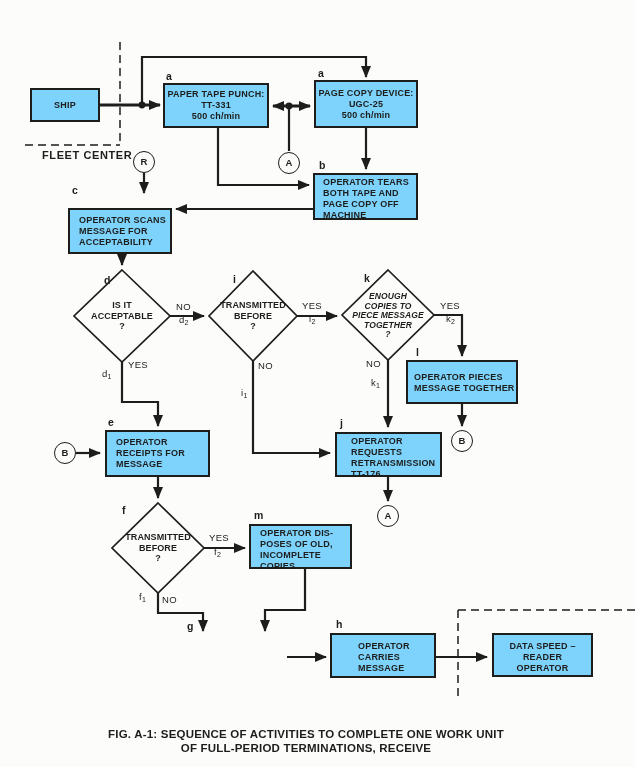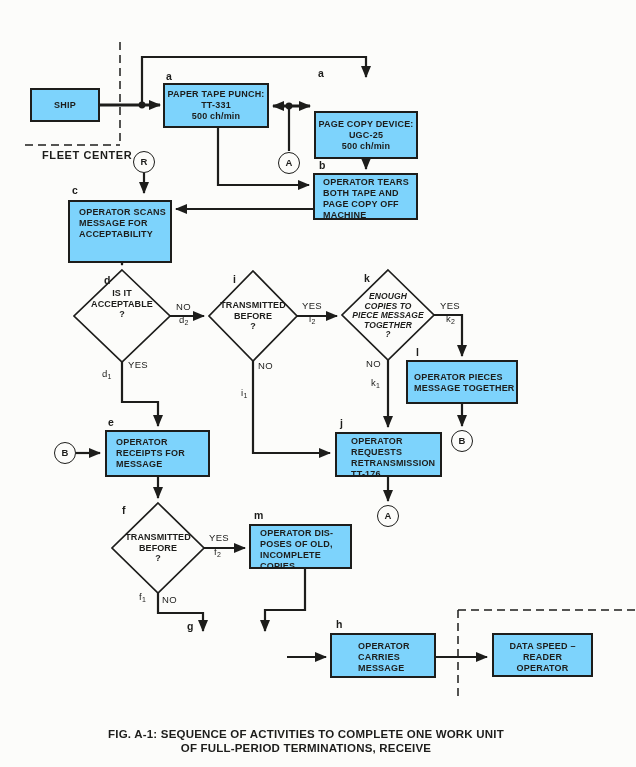--- a/index.html
+++ b/index.html
@@ -92,43 +92,43 @@
   </div>
 
   <div class="tag" style="left:166px;top:70px;">a</div>
   <div class="box center" style="left:163px;top:83px;width:106px;height:45px;padding-top:4px;">
     <div>PAPER TAPE PUNCH:</div>
     <div>TT-331</div>
     <div>500 ch/min</div>
   </div>
 
   <div class="tag" style="left:318px;top:67px;">a</div>
-  <div class="box center" style="left:314px;top:80px;width:104px;height:48px;padding-top:6px;margin-top:31px;">
+  <div class="box center" style="left:314px;top:80px;width:104px;height:48px;padding-top:6px;">
     <div>PAGE COPY DEVICE:</div>
     <div>UGC-25</div>
     <div>500 ch/min</div>
   </div>
 
   <div class="tag" style="left:319px;top:159px;">b</div>
   <div class="box" style="left:313px;top:173px;width:105px;height:47px;padding:2px 0 0 8px;">
     <div>OPERATOR TEARS</div>
     <div>BOTH TAPE AND</div>
     <div>PAGE COPY OFF</div>
     <div>MACHINE</div>
   </div>
 
   <div class="tag" style="left:72px;top:184px;">c</div>
-  <div class="box" style="left:68px;top:200px;width:104px;height:63px;padding:5px 0 9px 9px;">
+  <div class="box" style="left:68px;top:208px;width:104px;height:46px;padding:5px 0 9px 9px;">
     <div>OPERATOR SCANS</div>
     <div>MESSAGE FOR</div>
     <div>ACCEPTABILITY</div>
   </div>
 
   <div class="tag" style="left:104px;top:274px;">d</div>
-  <div class="dtext" style="left:62px;top:288px;width:120px;">
+  <div class="dtext" style="left:62px;top:300px;width:120px;">
     <div>IS IT</div>
     <div>ACCEPTABLE</div>
     <div>?</div>
   </div>
 
   <div class="tag" style="left:233px;top:273px;">i</div>
   <div class="dtext" style="left:193px;top:300px;width:120px;">
     <div>TRANSMITTED</div>
     <div>BEFORE</div>
     <div>?</div>

